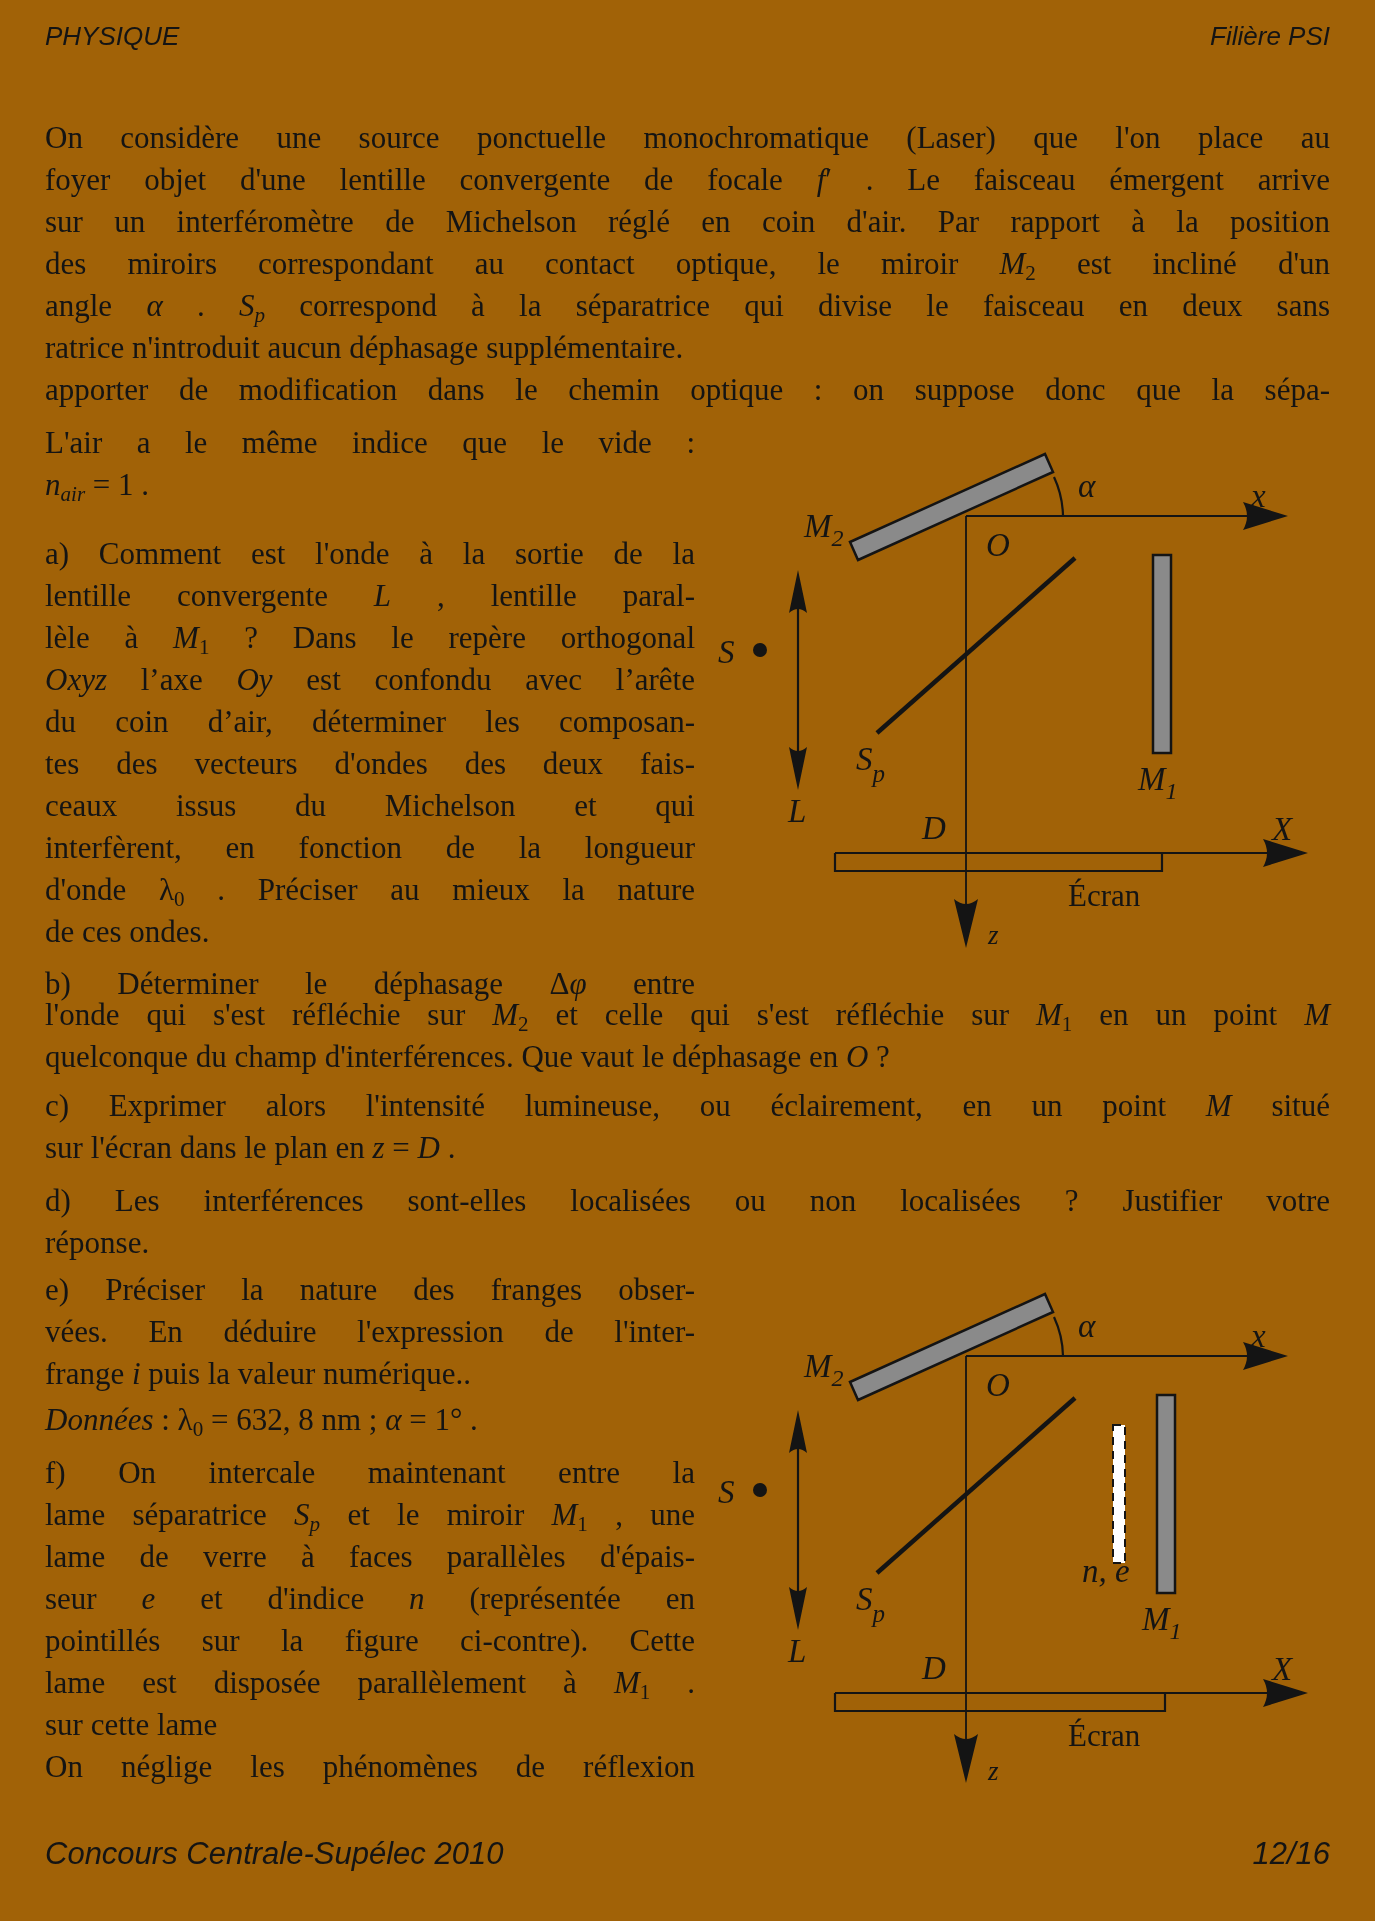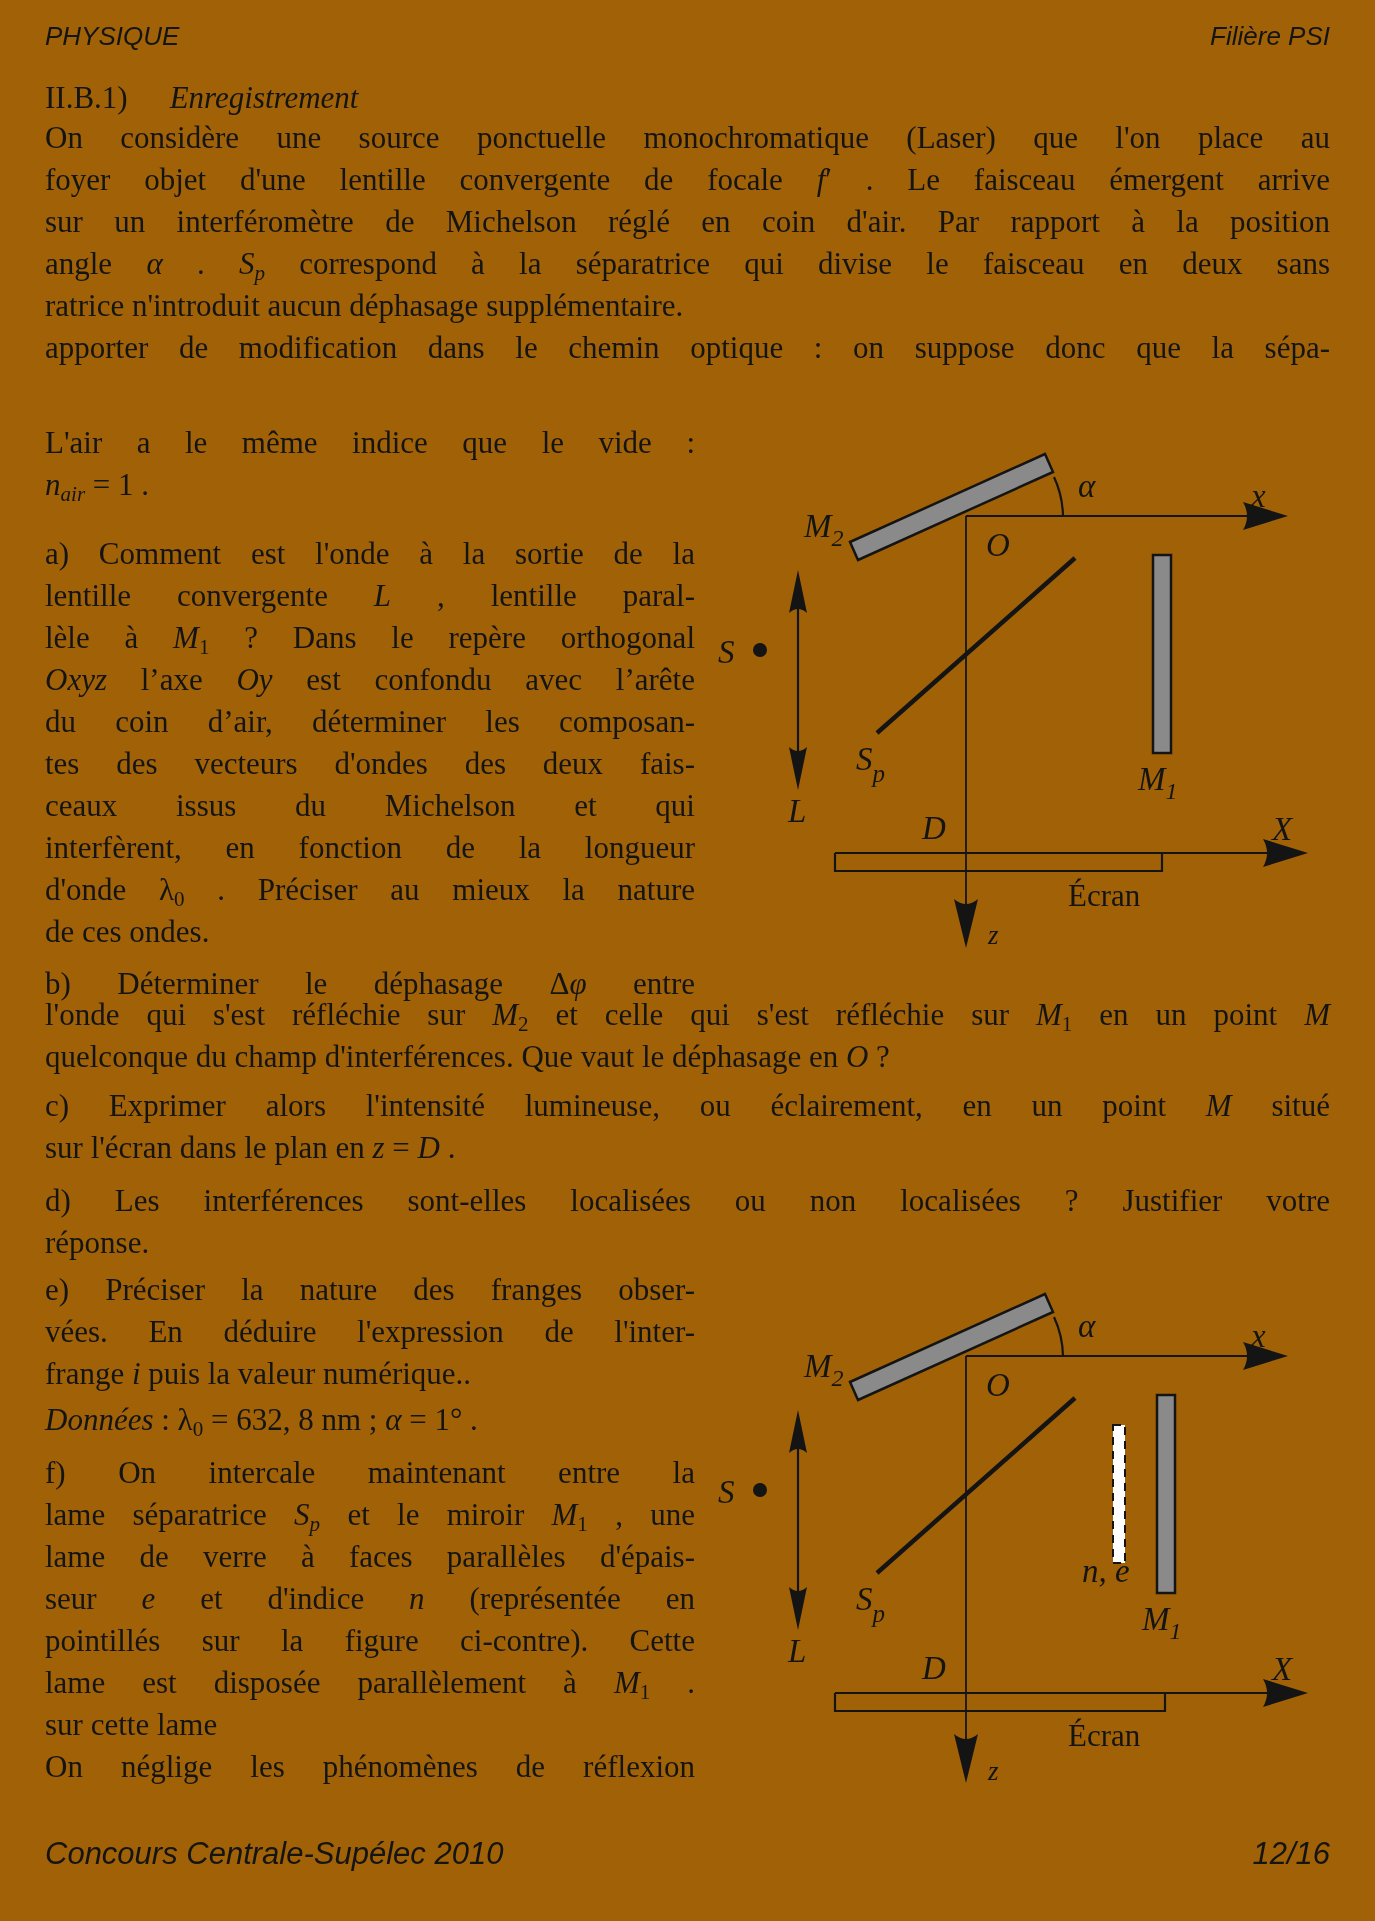--- a/index.html
+++ b/index.html
@@ -33,28 +33,26 @@
   .upright { font-style:normal; font-size:31px; }
 </style>
 </head>
 <body>
 
 <div class="page">
 
   <div class="abs hdr" style="left:45px; top:21px;">PHYSIQUE</div>
   <div class="abs hdr" style="right:45px; top:21px;">Filière PSI</div>
 
-  <div class="abs sect-title" style="left:45px; top:80px;">
-    <span class="num">II.B.1)</span><span class="ttl">Enregistrement</span>
-  </div>
 
   <div class="abs txtblock w-full" style="left:45px; top:117px;">
       <div class="tl jl">On considère une source ponctuelle monochromatique (Laser) que l'on place au</div>
       <div class="tl jl">foyer objet d'une lentille convergente de focale <i>f</i>′ . Le faisceau émergent arrive</div>
       <div class="tl jl">sur un interféromètre de Michelson réglé en coin d'air. Par rapport à la position</div>
+      <div class="tl jl">des miroirs correspondant au contact optique, le miroir <i>M</i><sub>2</sub> est incliné d'un</div>
       <div class="tl jl">angle <i>α</i> . <i>S</i><sub><i>p</i></sub> correspond à la séparatrice qui divise le faisceau en deux sans</div>
       <div class="tl">ratrice n'introduit aucun déphasage supplémentaire.</div>
       <div class="tl jl">apporter de modification dans le chemin optique : on suppose donc que la sépa-</div>
     </div>
 
   <div class="abs txtblock w-col" style="left:45px; top:422px;">
     <div>
         <div class="tl jl">L'air a le même indice que le vide :</div>
         <div class="tl"><i>n</i><sub><i>air</i></sub> = 1 .</div>
       </div>

